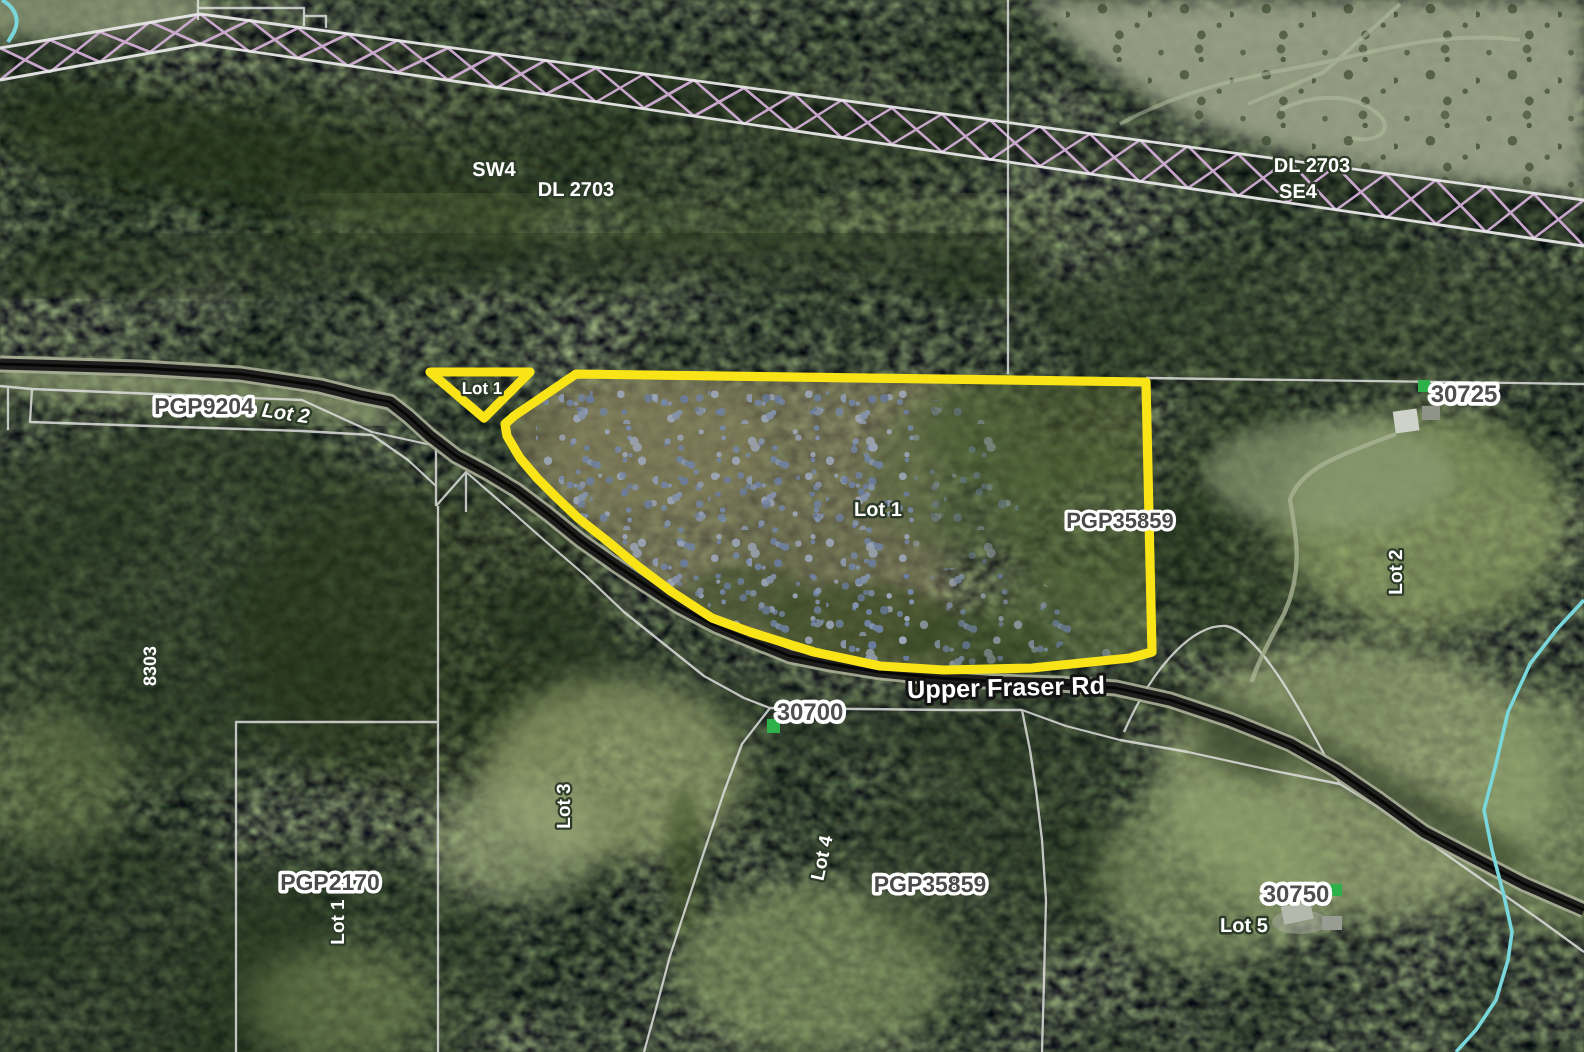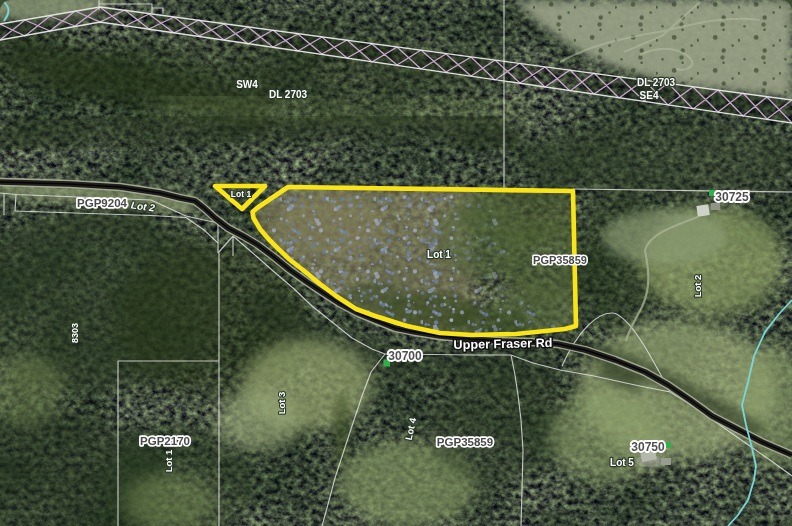--- a/index.html
+++ b/index.html
@@ -1,16 +1,16 @@
 <!DOCTYPE html>
 <html><head>
 <meta charset="utf-8">
 <style>
 html,body{margin:0;padding:0;background:#3c4c31;}
-#map{position:relative;width:792px;height:526px;overflow:hidden;border-radius:11px;}
+#map{position:relative;width:792px;height:526px;overflow:hidden;}
 svg{display:block;}
 text{font-family:"Liberation Sans",sans-serif;}
 </style>
 </head>
 <body>
 
 <div id="map">
 <svg width="792" height="526" viewBox="0 0 792 526" xmlns="http://www.w3.org/2000/svg">
 <defs>
 <filter id="fnoise" x="0" y="0" width="100%" height="100%" color-interpolation-filters="sRGB">

